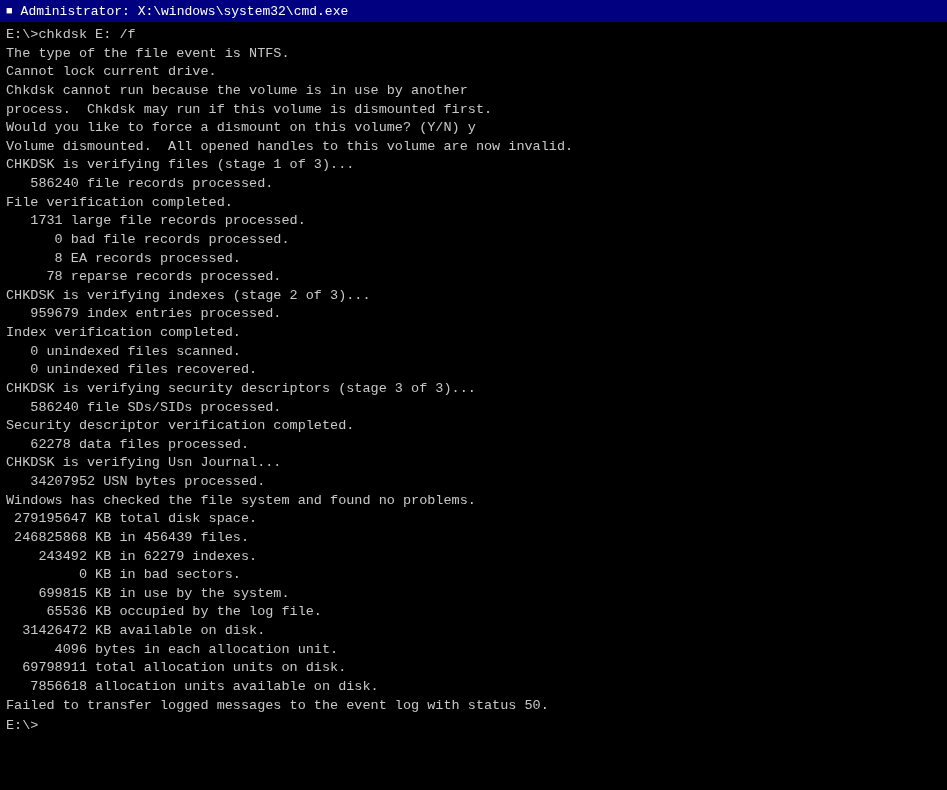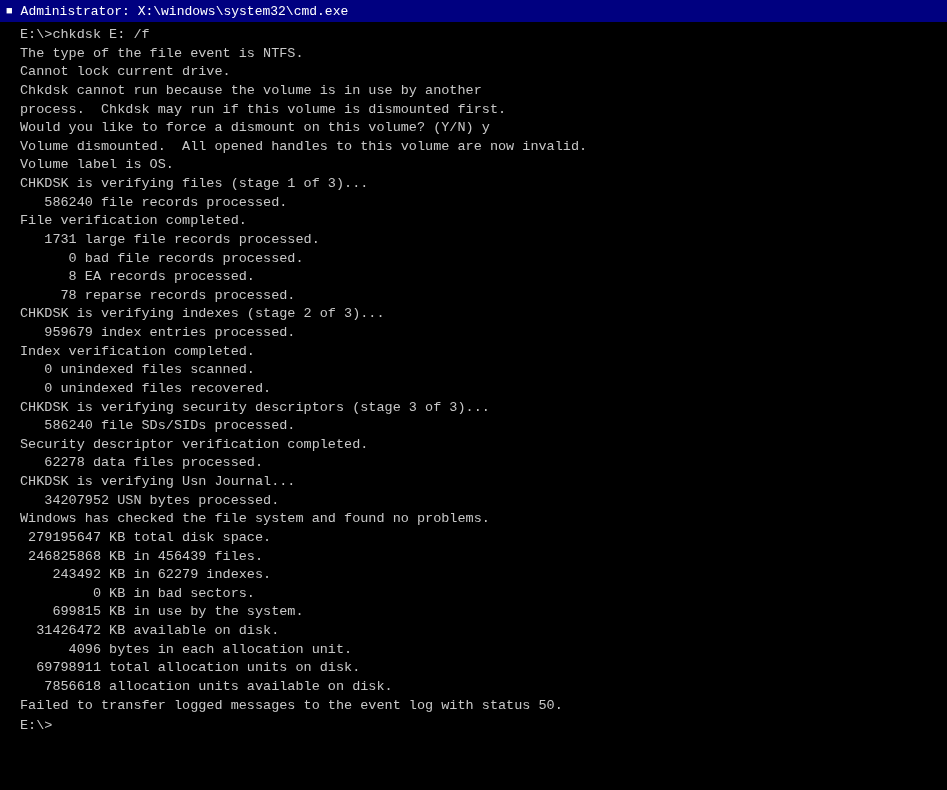--- a/index.html
+++ b/index.html
@@ -40,21 +40,21 @@
     }
 
     .title-bar-icon {
       font-size: 11px;
       color: #fff;
     }
 
     .console-area {
       flex: 1;
       background: #000000;
-      padding: 4px 20px;
+      padding: 4px 6px;
       overflow: hidden;
       line-height: 1.38;
     }
 
     .line {
       white-space: pre;
       display: block;
       color: #c8c8c8;
     }
 
@@ -75,21 +75,20 @@
   </div>
   <div class="console-area" id="console-area">
   <span class="line">E:\&gt;chkdsk E: /f</span>
       <span class="line">The type of the file event is NTFS.</span>
       <span class="line">Cannot lock current drive.</span>
       <span class="line"></span>
       <span class="line">Chkdsk cannot run because the volume is in use by another</span>
       <span class="line">process.  Chkdsk may run if this volume is dismounted first.</span>
       <span class="line">Would you like to force a dismount on this volume? (Y/N) y</span>
       <span class="line">Volume dismounted.  All opened handles to this volume are now invalid.</span>
-      <span class="line">Volume label is OS.</span>
       <span class="line"></span>
       <span class="line">CHKDSK is verifying files (stage 1 of 3)...</span>
       <span class="line">   586240 file records processed.</span>
       <span class="line">File verification completed.</span>
       <span class="line">   1731 large file records processed.</span>
       <span class="line">      0 bad file records processed.</span>
       <span class="line">      8 EA records processed.</span>
       <span class="line">     78 reparse records processed.</span>
       <span class="line">CHKDSK is verifying indexes (stage 2 of 3)...</span>
       <span class="line">   959679 index entries processed.</span>
@@ -102,20 +101,21 @@
       <span class="line">   62278 data files processed.</span>
       <span class="line">CHKDSK is verifying Usn Journal...</span>
       <span class="line">   34207952 USN bytes processed.</span>
       <span class="line">Windows has checked the file system and found no problems.</span>
       <span class="line"></span>
       <span class="line"> 279195647 KB total disk space.</span>
       <span class="line"> 246825868 KB in 456439 files.</span>
       <span class="line">    243492 KB in 62279 indexes.</span>
       <span class="line">         0 KB in bad sectors.</span>
       <span class="line">    699815 KB in use by the system.</span>
+      <span class="line">     65536 KB occupied by the log file.</span>
       <span class="line">  31426472 KB available on disk.</span>
       <span class="line"></span>
       <span class="line">      4096 bytes in each allocation unit.</span>
       <span class="line">  69798911 total allocation units on disk.</span>
       <span class="line">   7856618 allocation units available on disk.</span>
       <span class="line">Failed to transfer logged messages to the event log with status 50.</span>
       <span class="line"></span>
       <span class="line prompt-line">E:\&gt;</span>
     </div>
 </div>

